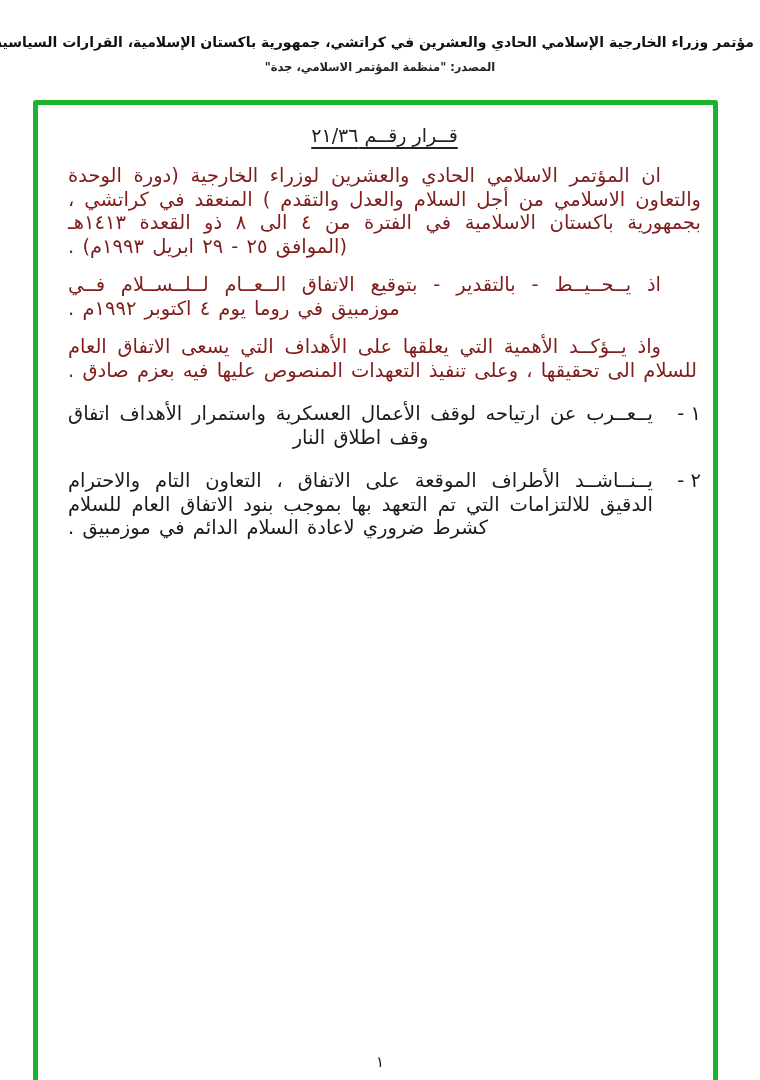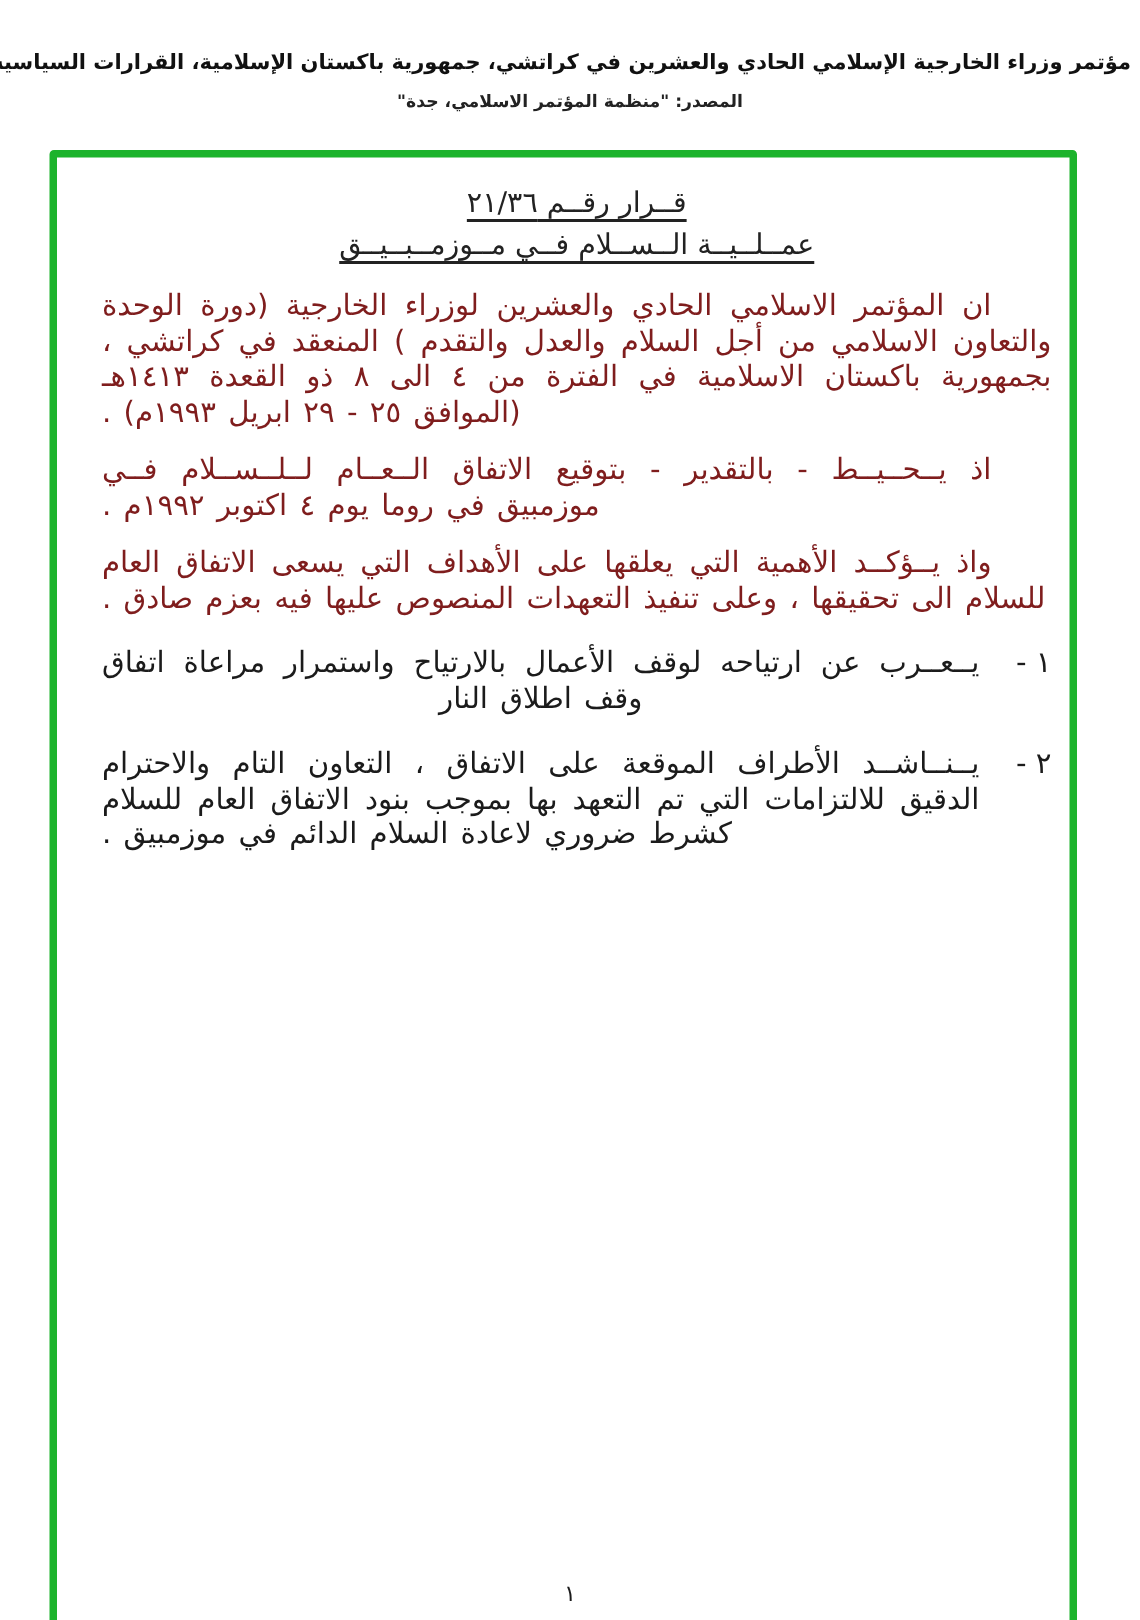--- a/index.html
+++ b/index.html
@@ -110,36 +110,35 @@
 <div id="page">
 
   <div class="top-header">مؤتمر وزراء الخارجية الإسلامي الحادي والعشرين في كراتشي، جمهورية باكستان الإسلامية، القرارات السياسية، القرار الرقم ٢١/٣٦ - س</div>
   <div class="source-line">المصدر:  "منظمة المؤتمر الاسلامي، جدة"</div>
 
   <div class="doc-frame">
     <div class="doc-content">
 
       <div class="doc-title">
         <div class="title-line">قــرار رقــم ٢١/٣٦</div>
-        <div class="title-line">عمــلــيــة الــســلام فــي مــوزمــبــيــق</div>
       </div>
 
       <p class="para"><span class="lead"></span><span>ان المؤتمر الاسلامي الحادي والعشرين لوزراء الخارجية (دورة الوحدة والتعاون الاسلامي من أجل السلام والعدل والتقدم ) المنعقد في كراتشي ، بجمهورية باكستان الاسلامية في الفترة من ٤ الى ٨ ذو القعدة ١٤١٣هـ (الموافق ٢٥ - ٢٩ ابريل ١٩٩٣م) .</span></p>
 
       <p class="para"><span class="lead">اذ يــحــيــط</span><span> - بالتقدير - بتوقيع الاتفاق الــعــام لــلــســلام فــي موزمبيق في روما يوم ٤ اكتوبر ١٩٩٢م .</span></p>
 
 
       <p class="para"><span class="lead">واذ يــؤكــد</span><span> الأهمية التي يعلقها على الأهداف التي يسعى الاتفاق العام للسلام الى تحقيقها ، وعلى تنفيذ التعهدات المنصوص عليها فيه بعزم صادق .</span></p>
 
 
 
 
       <div class="item">
         <span class="item-num">١ -</span>
-        <span class="item-text last-center"><span class="lead">يــعــرب</span><span> عن ارتياحه لوقف الأعمال بالارتياح واستمرار مراعاة اتفاق وقف اطلاق النار</span></span>
+        <span class="item-text last-center"><span class="lead">يــعــرب</span><span> عن ارتياحه لوقف الأعمال العسكرية واستمرار الأهداف اتفاق وقف اطلاق النار</span></span>
       </div>
 
       <div class="item">
         <span class="item-num">٢ -</span>
         <span class="item-text"><span class="lead">يــنــاشــد</span><span> الأطراف الموقعة على الاتفاق ، التعاون التام والاحترام الدقيق للالتزامات التي تم التعهد بها بموجب بنود الاتفاق العام للسلام كشرط ضروري لاعادة السلام الدائم في موزمبيق .</span></span>
       </div>
 
     </div>
   </div>
 

